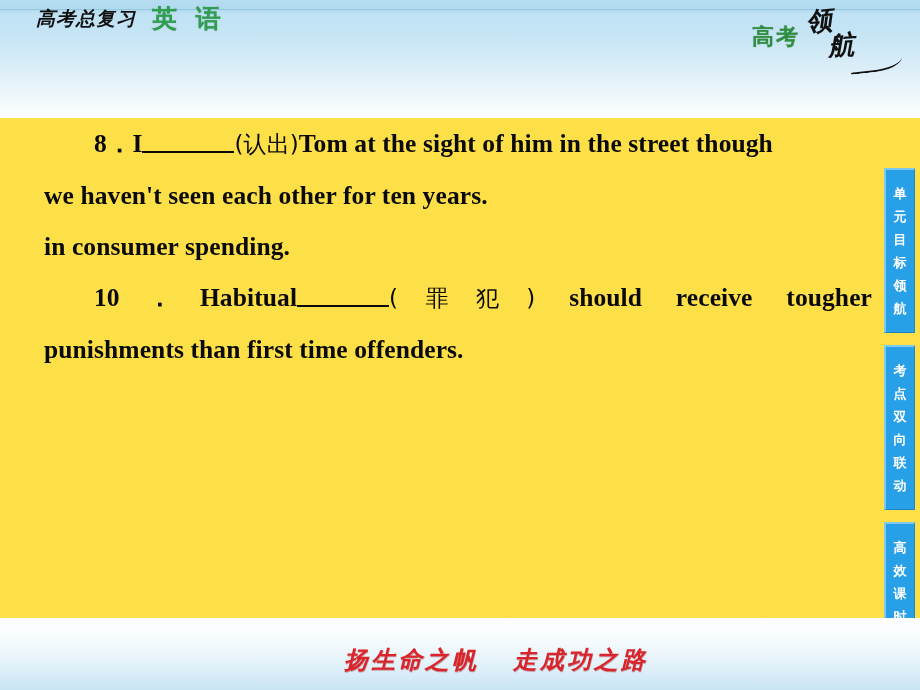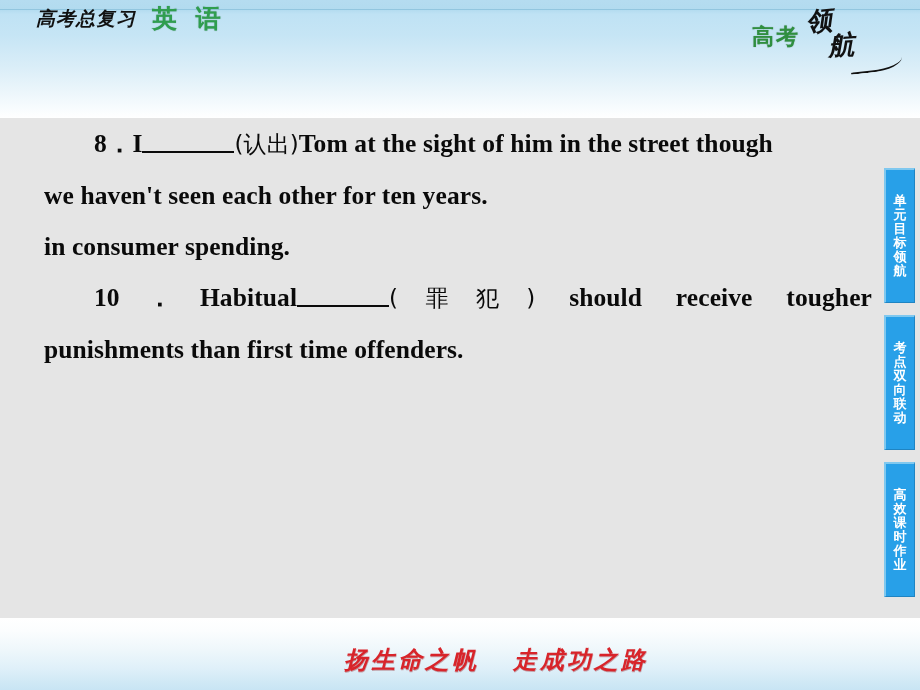--- a/index.html
+++ b/index.html
@@ -11,21 +11,21 @@
     width: 920px;
     height: 690px;
     overflow: hidden;
     background: #ffffff;
     font-family: "Liberation Serif", "DejaVu Serif", serif;
   }
   #slide {
     position: relative;
     width: 920px;
     height: 690px;
-    background: #e5e5e5;
+    background: #fde047;
     overflow: hidden;
   }
 
   
   .header-band {
     position: absolute;
     left: 0; top: 0;
     width: 920px;
     height: 118px;
     background: linear-gradient(to bottom,
@@ -188,24 +188,24 @@
     box-sizing: content-box;
     text-align: center;
     cursor: pointer;
   }
   .tab-text {
     display: block;
     font-family: "DejaVu Sans", sans-serif;
     font-size: 13px;
     font-weight: bold;
     color: #ffffff;
-    line-height: 14px;
+    line-height: 23px;
     letter-spacing: 0;
     width: 14px;
-    margin: 16px auto;
+    margin: 4px auto;
     word-break: break-all;
   }
 
   
   .footer-band {
     position: absolute;
     left: 0;
     bottom: 0;
     width: 920px;
     height: 72px;

